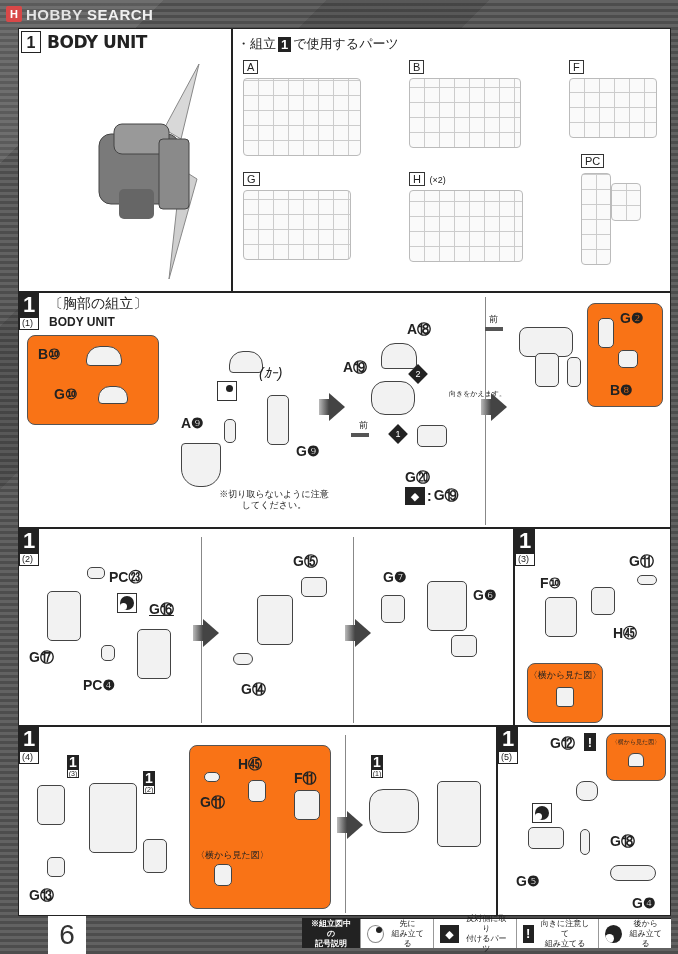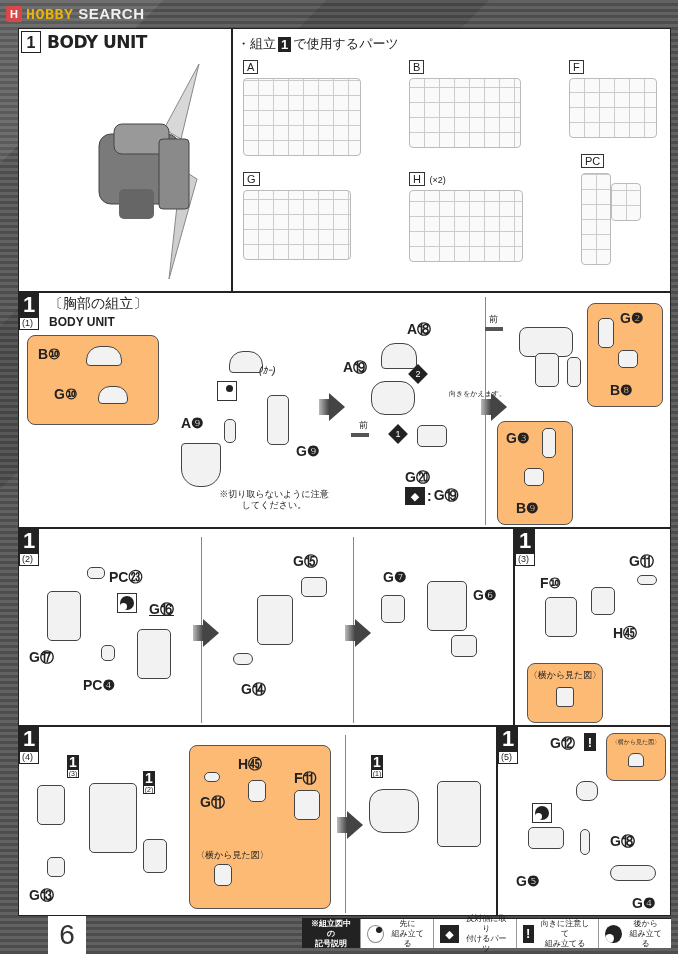--- a/index.html
+++ b/index.html
@@ -5,33 +5,33 @@
 *{box-sizing:border-box;margin:0;padding:0;}
 html,body{width:678px;height:954px;overflow:hidden;}
 body{position:relative;background:#5a5a5a;font-family:"Liberation Sans",sans-serif;color:#222;
  background-image:
   linear-gradient(135deg,rgba(255,255,255,0.08) 0 10%,transparent 10% 20%,rgba(0,0,0,0.1) 20% 30%,transparent 30% 100%),
   repeating-linear-gradient(0deg,#4d4d4d 0 3px,#626262 3px 6px);}
 .abs{position:absolute;}
 .brand{left:6px;top:4px;height:20px;display:flex;align-items:center;gap:4px;}
 .brand-logo{width:16px;height:16px;background:#d84848;border-radius:2px;color:#fff;font-size:11px;font-weight:bold;display:flex;align-items:center;justify-content:center;}
 .brand-text{font-size:15px;font-weight:bold;letter-spacing:0.5px;}
-.brand-text .h{color:#eab308;font-family:Liberation Mono, monospace;}
+.brand-text .h{color:#e5e5e5;}
 .brand-text .s{color:#f0f0f0;}
 .panel{background:#fff;border:1.5px solid #222;}
 .step-num{background:#222;color:#fff;font-weight:bold;font-size:22px;line-height:24px;width:20px;text-align:center;}
 .step-sub{border:1px solid #222;font-size:9px;padding:0 2px;background:#fff;line-height:11px;}
 .hdr-box{border:1px solid #222;font-size:16px;font-weight:bold;width:20px;height:22px;text-align:center;line-height:22px;}
 .hdr-title{font-size:17px;font-weight:bold;font-family:"DejaVu Sans",sans-serif;letter-spacing:-0.5px;}
 .rt-label{font-size:11px;border:1px solid #333;padding:0 3px;line-height:13px;background:#fff;}
 .runner{border:1px solid #bbb;border-radius:4px;background:
  repeating-linear-gradient(90deg,transparent 0 14px,#ccc 14px 15px),
  repeating-linear-gradient(0deg,transparent 0 14px,#ccc 14px 15px),#fafafa;}
 .lbl{font-size:14px;font-weight:bold;white-space:nowrap;}
-.sub-box{border:1px solid #555;border-radius:8px;background:#fdba74;}
+.sub-box{border:1px solid #555;border-radius:8px;background:#f97316;}
 .part{background:#f2f2f2;border:1px solid #444;border-radius:5px;}
 .arrow-big{width:0;height:0;border-top:14px solid transparent;border-bottom:14px solid transparent;border-left:16px solid #444;}
 .arrow-bar{width:10px;height:16px;background:linear-gradient(90deg,#bbb,#444);}
 .divider{width:1px;background:#888;}
 .note{font-size:9px;line-height:11px;}
 .legend-bar{background:#fff;border-top:1.5px solid #222;display:flex;text-align:center;}
 .legend-head{background:#222;color:#fff;font-size:8px;font-weight:bold;display:flex;flex-direction:column;justify-content:center;align-items:center;padding:0 6px;line-height:10px;}
 .legend-item{display:flex;align-items:center;gap:4px;padding:0 6px;border-left:1px solid #999;font-size:8px;line-height:10px;}
 .icon-circle-dot{width:18px;height:18px;border:1px solid #888;border-radius:50%;position:relative;background:#fff;}
 .icon-circle-dot::after{content:"";position:absolute;right:1px;top:1px;width:6px;height:6px;border-radius:50%;background:#222;}
@@ -109,21 +109,21 @@
   <div class="abs" style="left:30px;top:2px;font-size:14px;">〔胸部の組立〕</div>
   <div class="abs" style="left:30px;top:22px;font-size:12px;font-weight:bold;">BODY UNIT</div>
 
   <div class="abs sub-box" style="left:8px;top:42px;width:132px;height:90px;">
     <span class="abs lbl" style="left:10px;top:10px;">B⑩</span>
     <div class="abs part" style="left:58px;top:10px;width:36px;height:20px;border-radius:14px 14px 4px 4px;"></div>
     <span class="abs lbl" style="left:26px;top:50px;">G⑩</span>
     <div class="abs part" style="left:70px;top:50px;width:30px;height:18px;border-radius:12px 12px 4px 4px;"></div>
   </div>
   <div class="abs part" style="left:210px;top:58px;width:34px;height:22px;border-radius:14px 14px 4px 4px;"></div>
-  <span class="abs" style="left:240px;top:72px;font-size:10px;font-style:italic;">(ｶｰ)</span>
+  <span class="abs" style="left:240px;top:72px;font-size:14px;font-style:italic;">(ｶｰ)</span>
   <div class="abs box-icon" style="left:198px;top:88px;width:20px;height:20px;">
     <div class="abs" style="right:3px;top:3px;width:7px;height:7px;background:#222;border-radius:50%;"></div>
   </div>
   <span class="abs lbl" style="left:162px;top:122px;">A❾</span>
   <div class="abs part" style="left:205px;top:126px;width:12px;height:24px;"></div>
   <div class="abs part" style="left:162px;top:150px;width:40px;height:44px;border-radius:4px 4px 18px 18px;"></div>
   <div class="abs part" style="left:248px;top:102px;width:22px;height:50px;"></div>
   <span class="abs lbl" style="left:277px;top:150px;">G❾</span>
   <div class="abs note" style="left:200px;top:196px;width:110px;text-align:center;">※切り取らないように注意してください。</div>
 
@@ -162,26 +162,20 @@
   <div class="abs" style="left:466px;top:34px;width:18px;height:4px;background:#555;"></div>
   <div class="abs part" style="left:500px;top:34px;width:54px;height:30px;border-radius:8px;"></div>
   <div class="abs part" style="left:516px;top:60px;width:24px;height:34px;"></div>
   <div class="abs part" style="left:548px;top:64px;width:14px;height:30px;"></div>
 
   <div class="abs sub-box" style="left:568px;top:10px;width:76px;height:104px;">
     <span class="abs lbl" style="left:32px;top:6px;">G❷</span>
     <div class="abs part" style="left:10px;top:14px;width:16px;height:30px;"></div>
     <div class="abs part" style="left:30px;top:46px;width:20px;height:18px;"></div>
     <span class="abs lbl" style="left:22px;top:78px;">B❽</span>
-  </div>
-  <div class="abs sub-box" style="left:478px;top:128px;width:76px;height:104px;">
-    <span class="abs lbl" style="left:8px;top:8px;">G❸</span>
-    <div class="abs part" style="left:44px;top:6px;width:14px;height:30px;"></div>
-    <div class="abs part" style="left:26px;top:46px;width:20px;height:18px;"></div>
-    <span class="abs lbl" style="left:18px;top:78px;">B❾</span>
   </div>
 </div>
 
 <div class="abs panel" style="left:18px;top:528px;width:496px;height:198px;">
   <div class="abs" style="left:0;top:0;">
     <div class="step-num">1</div>
     <div class="step-sub">(2)</div>
   </div>
   <div class="abs part" style="left:68px;top:38px;width:18px;height:12px;"></div>
   <span class="abs lbl" style="left:90px;top:40px;">PC㉓</span>

